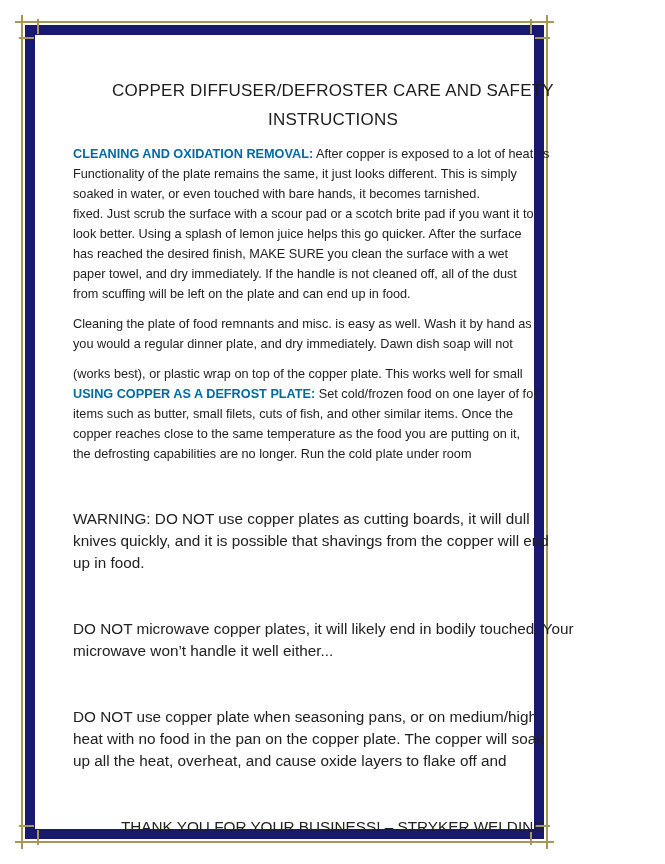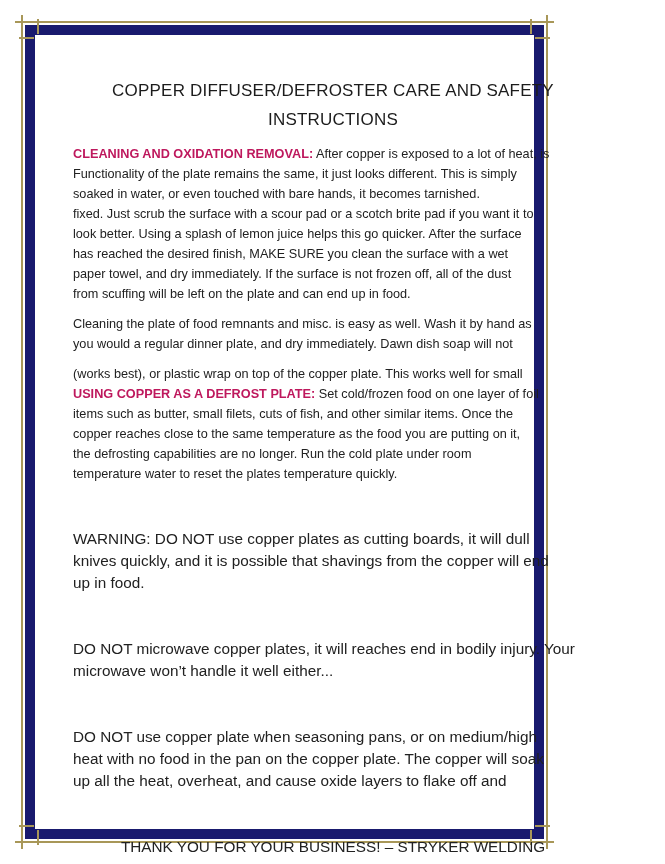--- a/index.html
+++ b/index.html
@@ -58,21 +58,21 @@
     color: #1c1c1c;
     margin-bottom: 10px;
     letter-spacing: 0.2px;
   }
   .para { margin-bottom: 10px; }
   .para-small { font-size: 12.7px; line-height: 20px; }
   .para-large { font-size: 15.3px; line-height: 22px; margin-bottom: 12px; margin-top: 44px; }
   .para-center { text-align: center; }
   .line { white-space: nowrap; }
   .para-center .line { white-space: nowrap; }
-  strong { font-weight: 700; color: #be185d; }
+  strong { font-weight: 700; color: #0369a1; }
 </style>
 </head>
 <body>
 
 <div class="page">
 
   <div class="navy-frame"></div>
 
   <div class="gold gold-top"></div>
   <div class="gold gold-bottom"></div>
@@ -94,42 +94,41 @@
       <div class="line">INSTRUCTIONS</div>
     </div>
     <div id="doc-body">
         <div class="para para-small">
           <div class="line"><strong>CLEANING AND OXIDATION REMOVAL:</strong> After copper is exposed to a lot of heat, is</div>
           <div class="line">Functionality of the plate remains the same, it just looks different. This is simply</div>
           <div class="line">soaked in water, or even touched with bare hands, it becomes tarnished.</div>
           <div class="line">fixed. Just scrub the surface with a scour pad or a scotch brite pad if you want it to</div>
           <div class="line">look better. Using a splash of lemon juice helps this go quicker. After the surface</div>
           <div class="line">has reached the desired finish, MAKE SURE you clean the surface with a wet</div>
-          <div class="line">paper towel, and dry immediately. If the surface is not frozen off, all of the dust</div>
+          <div class="line">paper towel, and dry immediately. If the handle is not cleaned off, all of the dust</div>
           <div class="line">from scuffing will be left on the plate and can end up in food.</div>
         </div>
         <div class="para para-small">
           <div class="line">Cleaning the plate of food remnants and misc. is easy as well. Wash it by hand as</div>
           <div class="line">you would a regular dinner plate, and dry immediately. Dawn dish soap will not</div>
         </div>
         <div class="para para-small">
           <div class="line">(works best), or plastic wrap on top of the copper plate. This works well for small</div>
           <div class="line"><strong>USING COPPER AS A DEFROST PLATE:</strong> Set cold/frozen food on one layer of foil</div>
           <div class="line">items such as butter, small filets, cuts of fish, and other similar items. Once the</div>
           <div class="line">copper reaches close to the same temperature as the food you are putting on it,</div>
           <div class="line">the defrosting capabilities are no longer. Run the cold plate under room</div>
-          <div class="line">temperature water to reset the plates temperature quickly.</div>
         </div>
         <div class="para para-large">
           <div class="line">WARNING: DO NOT use copper plates as cutting boards, it will dull</div>
           <div class="line">knives quickly, and it is possible that shavings from the copper will end</div>
           <div class="line">up in food.</div>
         </div>
         <div class="para para-large">
-          <div class="line">DO NOT microwave copper plates, it will reaches end in bodily injury. Your</div>
+          <div class="line">DO NOT microwave copper plates, it will likely end in bodily touched. Your</div>
           <div class="line">microwave won’t handle it well either...</div>
         </div>
         <div class="para para-large">
           <div class="line">DO NOT use copper plate when seasoning pans, or on medium/high</div>
           <div class="line">heat with no food in the pan on the copper plate. The copper will soak</div>
           <div class="line">up all the heat, overheat, and cause oxide layers to flake off and</div>
         </div>
         <div class="para para-large para-center">
           <div class="line">THANK YOU FOR YOUR BUSINESS! – STRYKER WELDING</div>
         </div>

